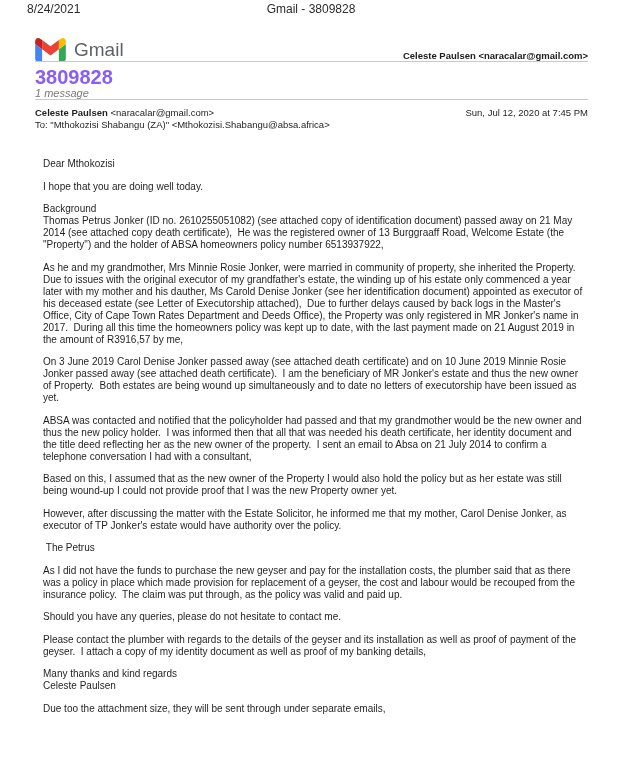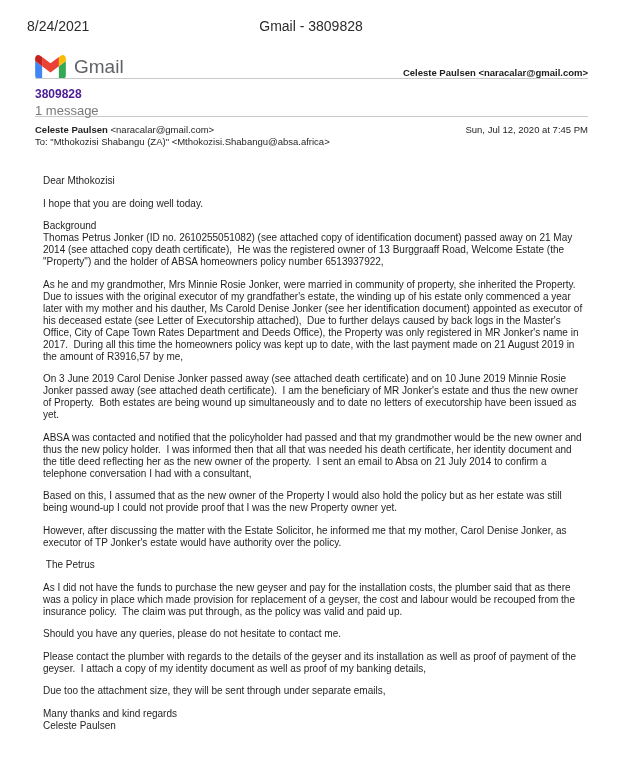--- a/index.html
+++ b/index.html
@@ -7,22 +7,22 @@
     position:relative;
     width:622px; height:784px;
     background:#ffffff;
     font-family:"Liberation Sans","DejaVu Sans",sans-serif;
     color:#1f1f1f;
     overflow:hidden;
     box-sizing:border-box;
   }
   .print-header {
     display:flex;
-    padding:21px 27px 0 27px;
-    font-size:14px;
+    padding:4px 27px 0 27px;
+    font-size:12px;
     line-height:10px;
     color:#2b2b2b;
     white-space:nowrap;
   }
   .ph-side { flex:1 1 0; }
   .ph-center { flex:0 0 auto;text-align:center; }
   .content { padding:0 34px 0 35px; }
   .masthead {
     display:flex;
     align-items:flex-end;
@@ -30,22 +30,22 @@
     margin-top:22px;
     height:25px;
   }
   .logo { display:flex; align-items:center; gap:8px; }
   .logo svg { width:31px; height:23px; display:block; }
   .wordmark { font-size:19px; color:#5f6368; }
   .account { font-size:9.5px; font-weight:bold; color:#202020; margin-top:8px; }
   hr.rule { border:none; border-top:1px solid #c9c9c9; margin:0; height:0; }
   .rule-1 { margin-top:16px; }
   .rule-2 { margin-top:3px; }
-  .subject { font-size:12px; font-weight:bold; line-height:17px; margin-top:7px; color:#4c1d95; }
-  .msgcount { font-size:13px; line-height:11px; margin-top:2px; color:#7a7a7a; }
+  .subject { font-size:20px; font-weight:bold; line-height:17px; margin-top:7px; color:#8b5cf6; }
+  .msgcount { font-size:11px; line-height:11px; margin-top:2px; color:#7a7a7a;font-style:italic; }
   .msg-header { margin-top:7px; font-size:9.5px; line-height:12px; color:#1f1f1f; }
   .from-row { display:flex; justify-content:space-between; }
   .from-name { font-weight:bold; }
   .from-email { font-weight:normal; }
   .msg-date { white-space:nowrap; }
   .to-row { margin-top:0; }
   .body {
     margin-top:27px;
     padding-left:8px;
     width:545px;
@@ -107,19 +107,19 @@
 Thomas Petrus Jonker (ID no. 2610255051082) (see attached copy of identification document) passed away on 21 May 2014 (see attached copy death certificate),  He was the registered owner of 13 Burggraaff Road, Welcome Estate (the "Property") and the holder of ABSA homeowners policy number 6513937922,</div>
       <div class="para">As he and my grandmother, Mrs Minnie Rosie Jonker, were married in community of property, she inherited the Property.  Due to issues with the original executor of my grandfather's estate, the winding up of his estate only commenced a year later with my mother and his dauther, Ms Carold Denise Jonker (see her identification document) appointed as executor of his deceased estate (see Letter of Executorship attached),  Due to further delays caused by back logs in the Master's Office, City of Cape Town Rates Department and Deeds Office), the Property was only registered in MR Jonker's name in 2017.  During all this time the homeowners policy was kept up to date, with the last payment made on 21 August 2019 in the amount of R3916,57 by me,</div>
       <div class="para">On 3 June 2019 Carol Denise Jonker passed away (see attached death certificate) and on 10 June 2019 Minnie Rosie Jonker passed away (see attached death certificate).  I am the beneficiary of MR Jonker's estate and thus the new owner of Property.  Both estates are being wound up simultaneously and to date no letters of executorship have been issued as yet.</div>
       <div class="para">ABSA was contacted and notified that the policyholder had passed and that my grandmother would be the new owner and thus the new policy holder.  I was informed then that all that was needed his death certificate, her identity document and the title deed reflecting her as the new owner of the property.  I sent an email to Absa on 21 July 2014 to confirm a telephone conversation I had with a consultant,</div>
       <div class="para">Based on this, I assumed that as the new owner of the Property I would also hold the policy but as her estate was still being wound-up I could not provide proof that I was the new Property owner yet.</div>
       <div class="para">However, after discussing the matter with the Estate Solicitor, he informed me that my mother, Carol Denise Jonker, as executor of TP Jonker's estate would have authority over the policy.</div>
       <div class="para"> The Petrus</div>
       <div class="para">As I did not have the funds to purchase the new geyser and pay for the installation costs, the plumber said that as there was a policy in place which made provision for replacement of a geyser, the cost and labour would be recouped from the insurance policy.  The claim was put through, as the policy was valid and paid up.</div>
       <div class="para">Should you have any queries, please do not hesitate to contact me.</div>
       <div class="para">Please contact the plumber with regards to the details of the geyser and its installation as well as proof of payment of the geyser.  I attach a copy of my identity document as well as proof of my banking details,</div>
-      <div class="para">Due too the attachment size, they will be sent through under separate emails,</div>
       <div class="para">Many thanks and kind regards
 Celeste Paulsen</div>
+      <div class="para">Due too the attachment size, they will be sent through under separate emails,</div>
     </div>
 
   </div>
 </div>
 
 </body></html>

